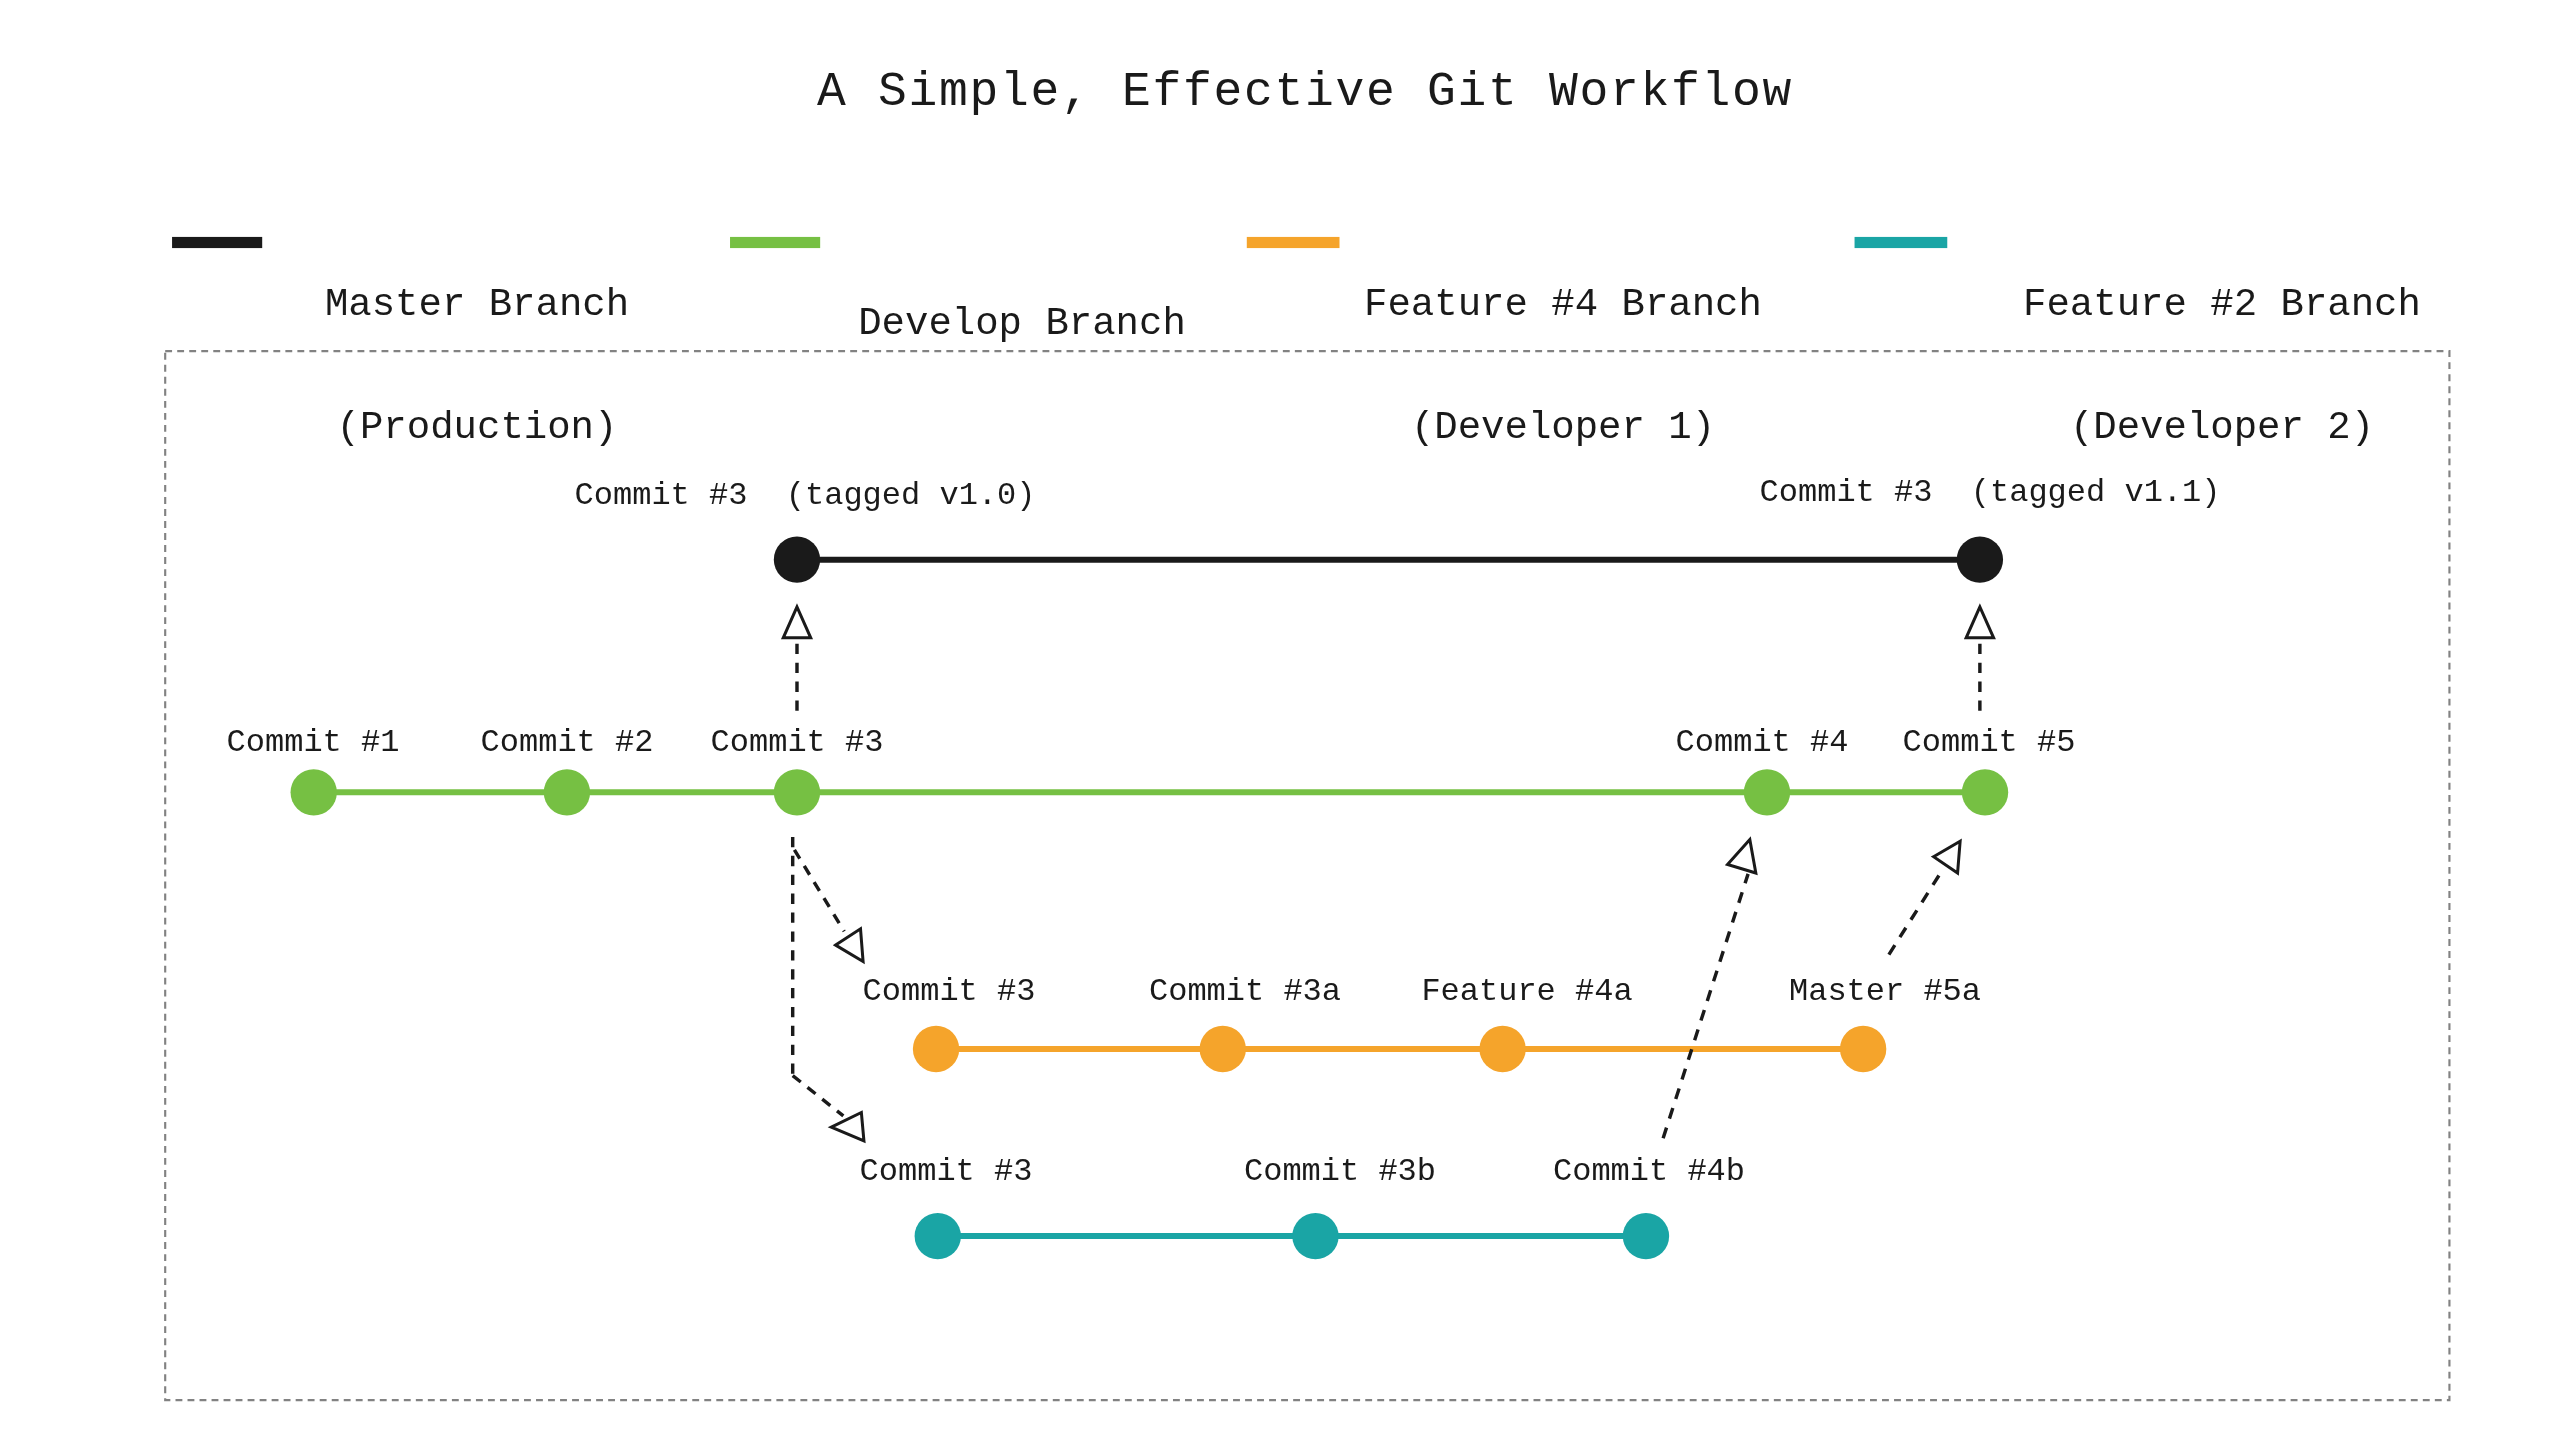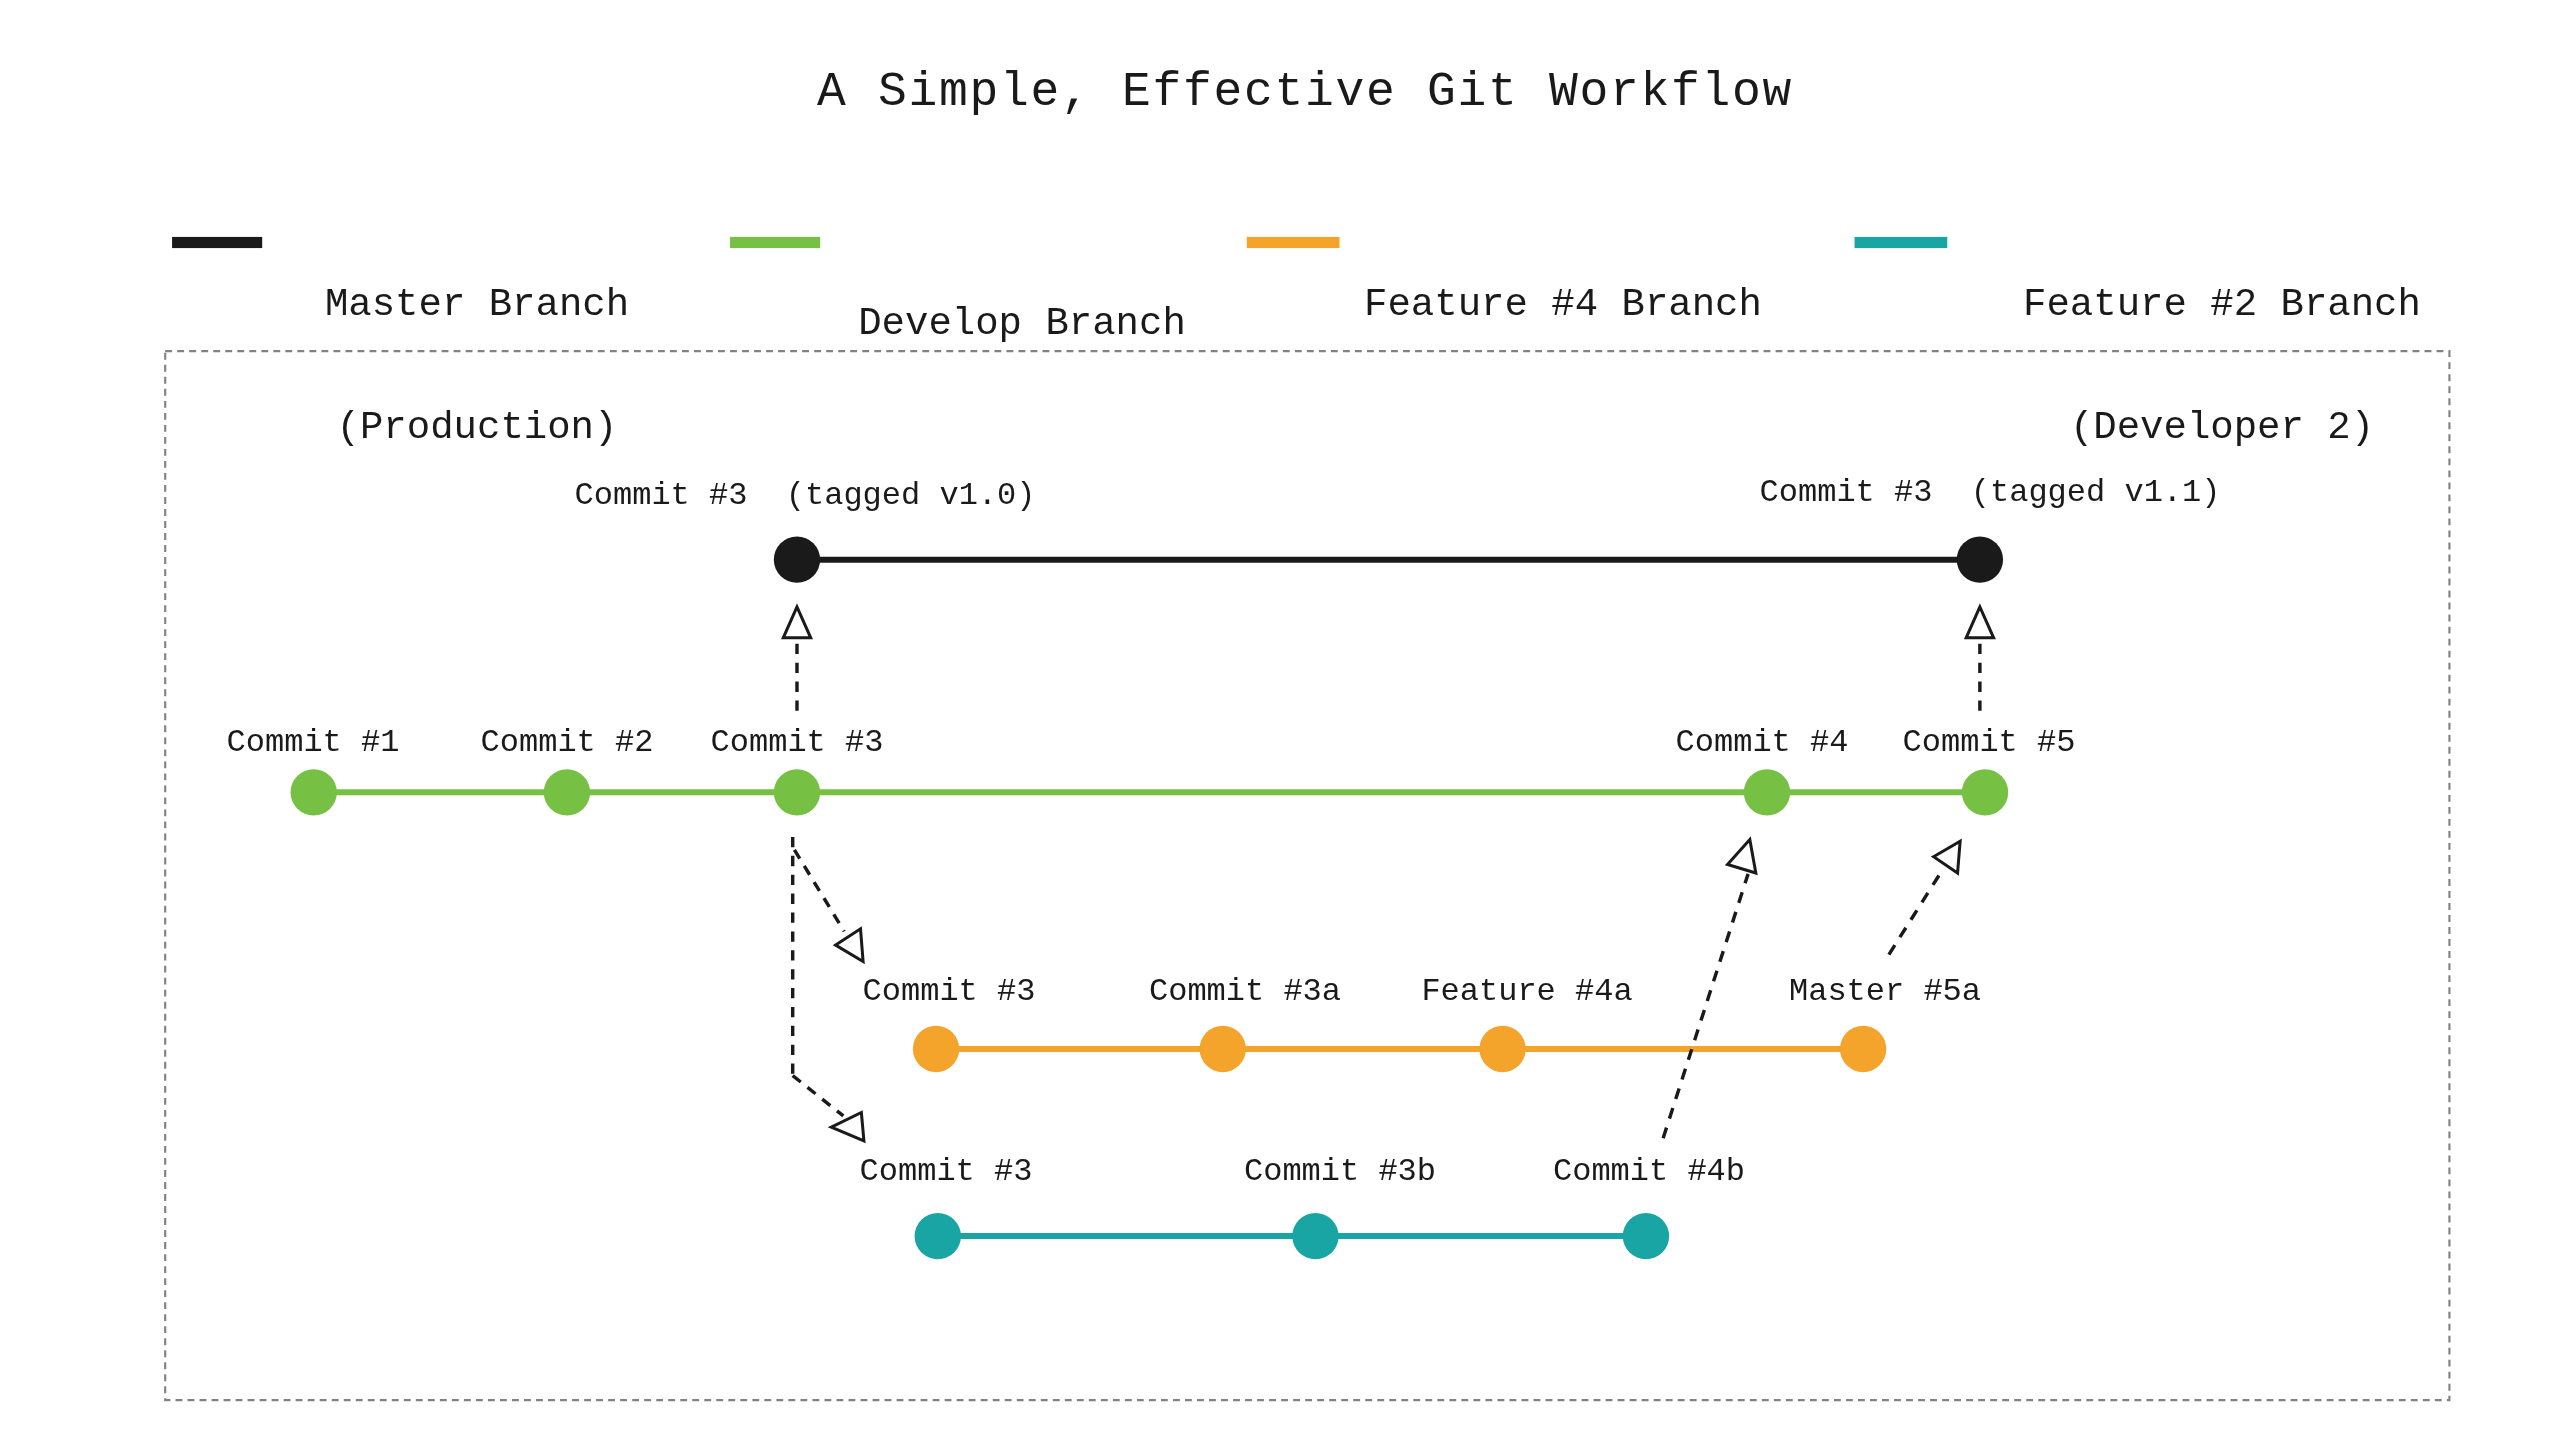--- a/index.html
+++ b/index.html
@@ -66,20 +66,21 @@
 
 <div class="abs legend-label" style="left:477px;top:203px">
   <div>Master Branch</div>
   <div>(Production)</div>
 </div>
 <div class="abs legend-label" style="left:1022px;top:222px">
   <div>Develop Branch</div>
 </div>
 <div class="abs legend-label" style="left:1563px;top:203px">
   <div>Feature #4 Branch</div>
+  <div>(Developer 1)</div>
 </div>
 <div class="abs legend-label" style="left:2222px;top:203px">
   <div>Feature #2 Branch</div>
   <div>(Developer 2)</div>
 </div>
 
 <div class="abs commit-label" style="left:805px;top:479px">Commit #3  (tagged v1.0)</div>
 <div class="abs commit-label" style="left:1990px;top:476px">Commit #3  (tagged v1.1)</div>
 
 <div class="abs commit-label" style="left:313px;top:726px">Commit #1</div>

